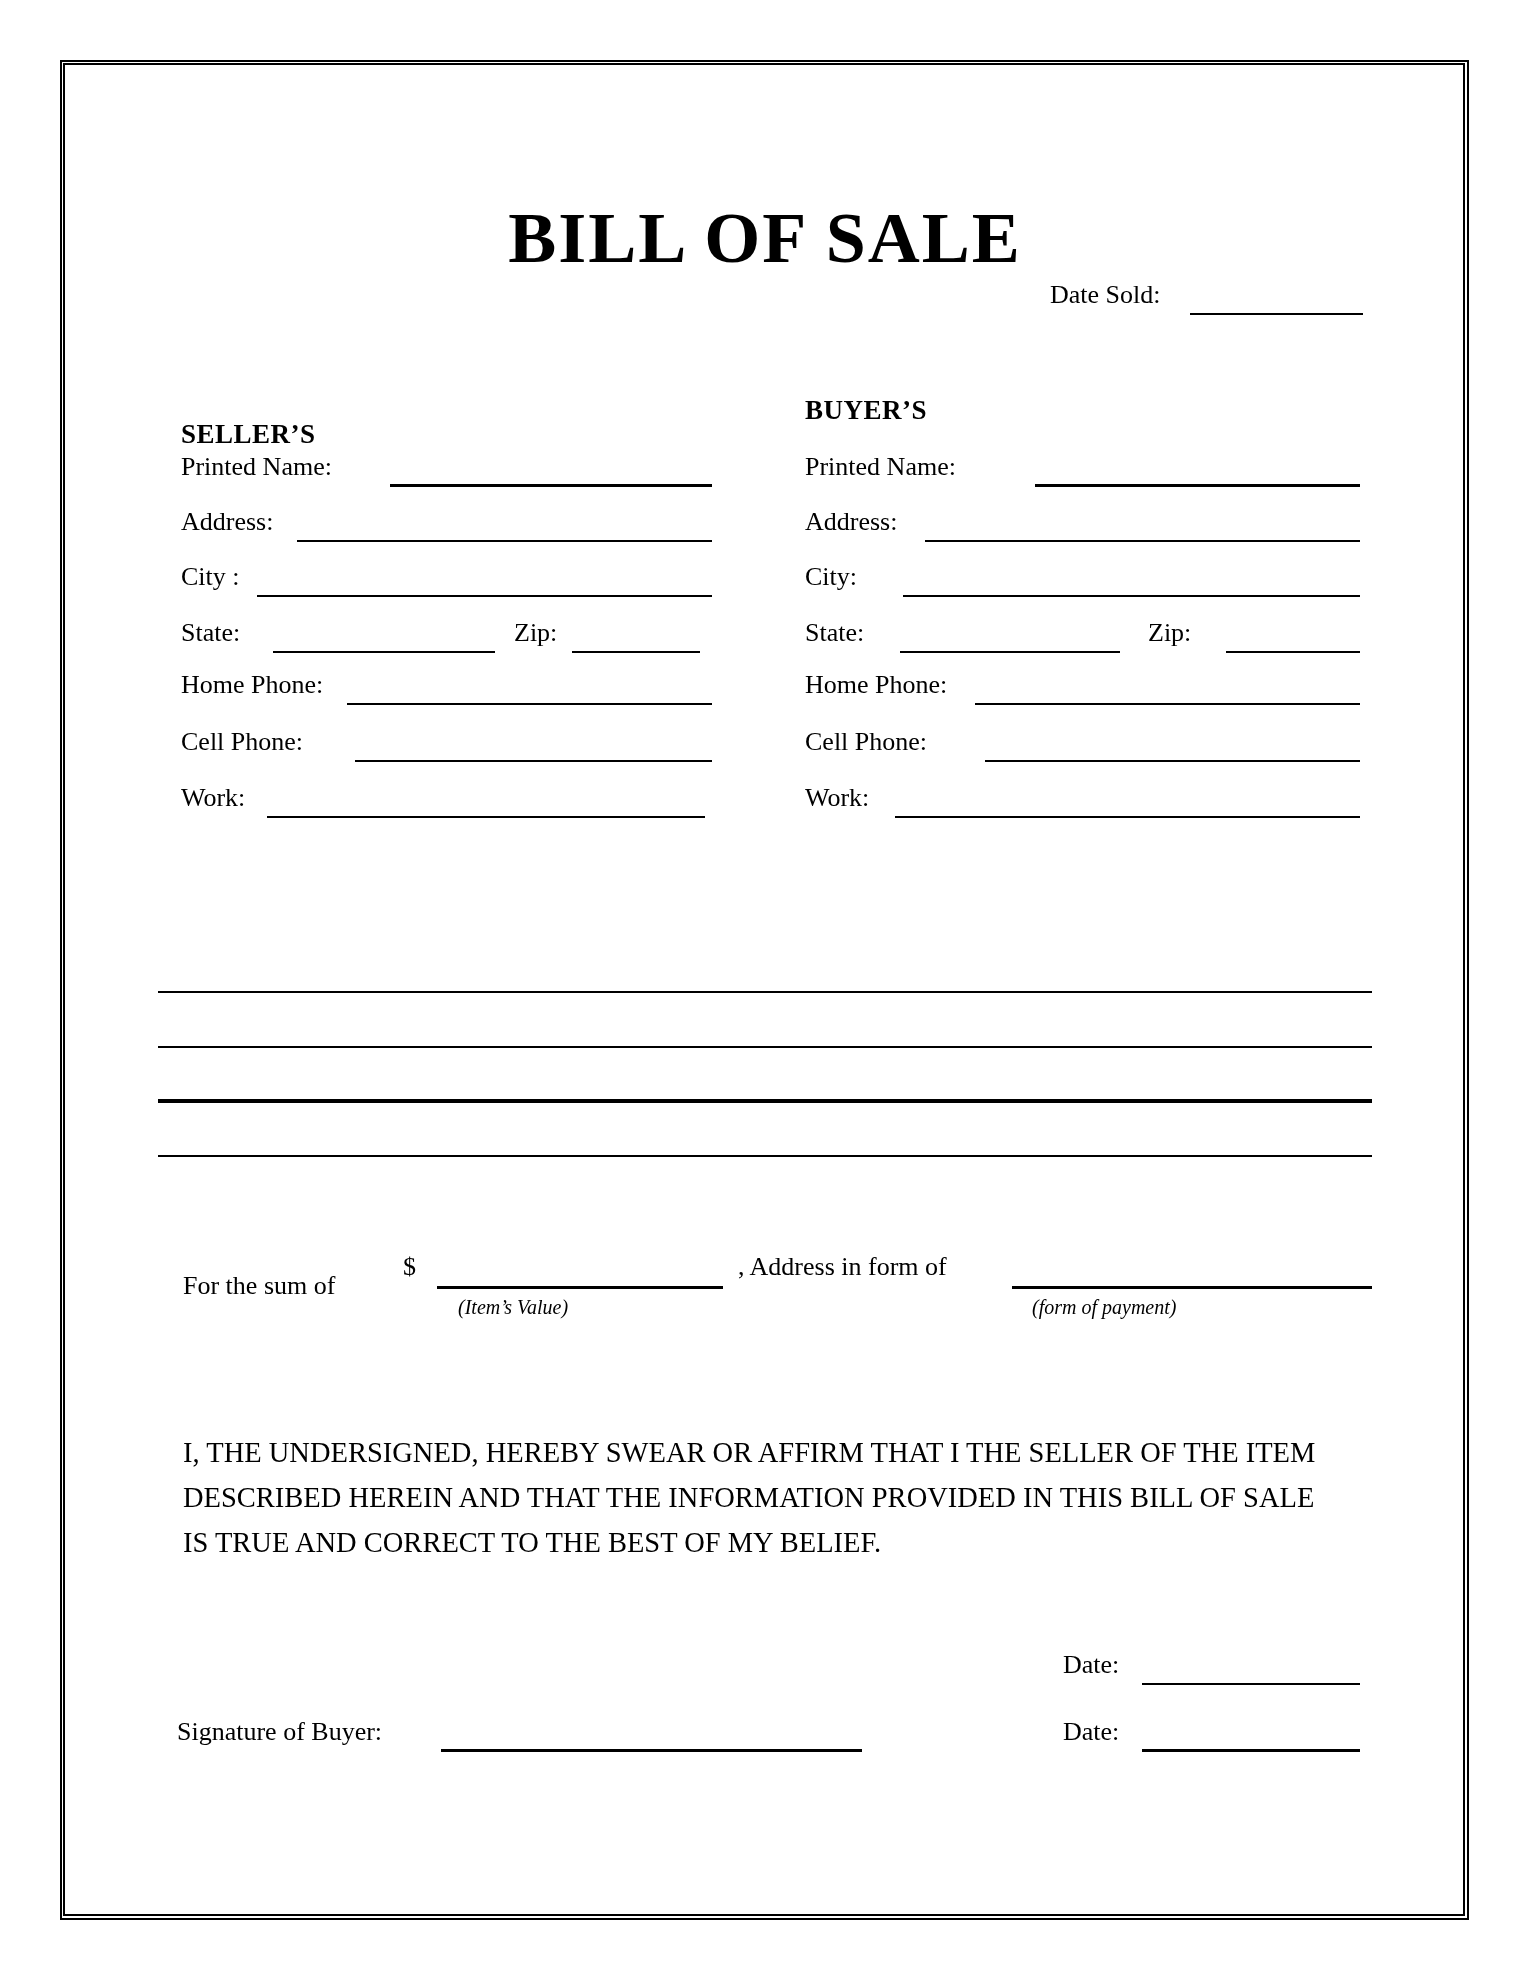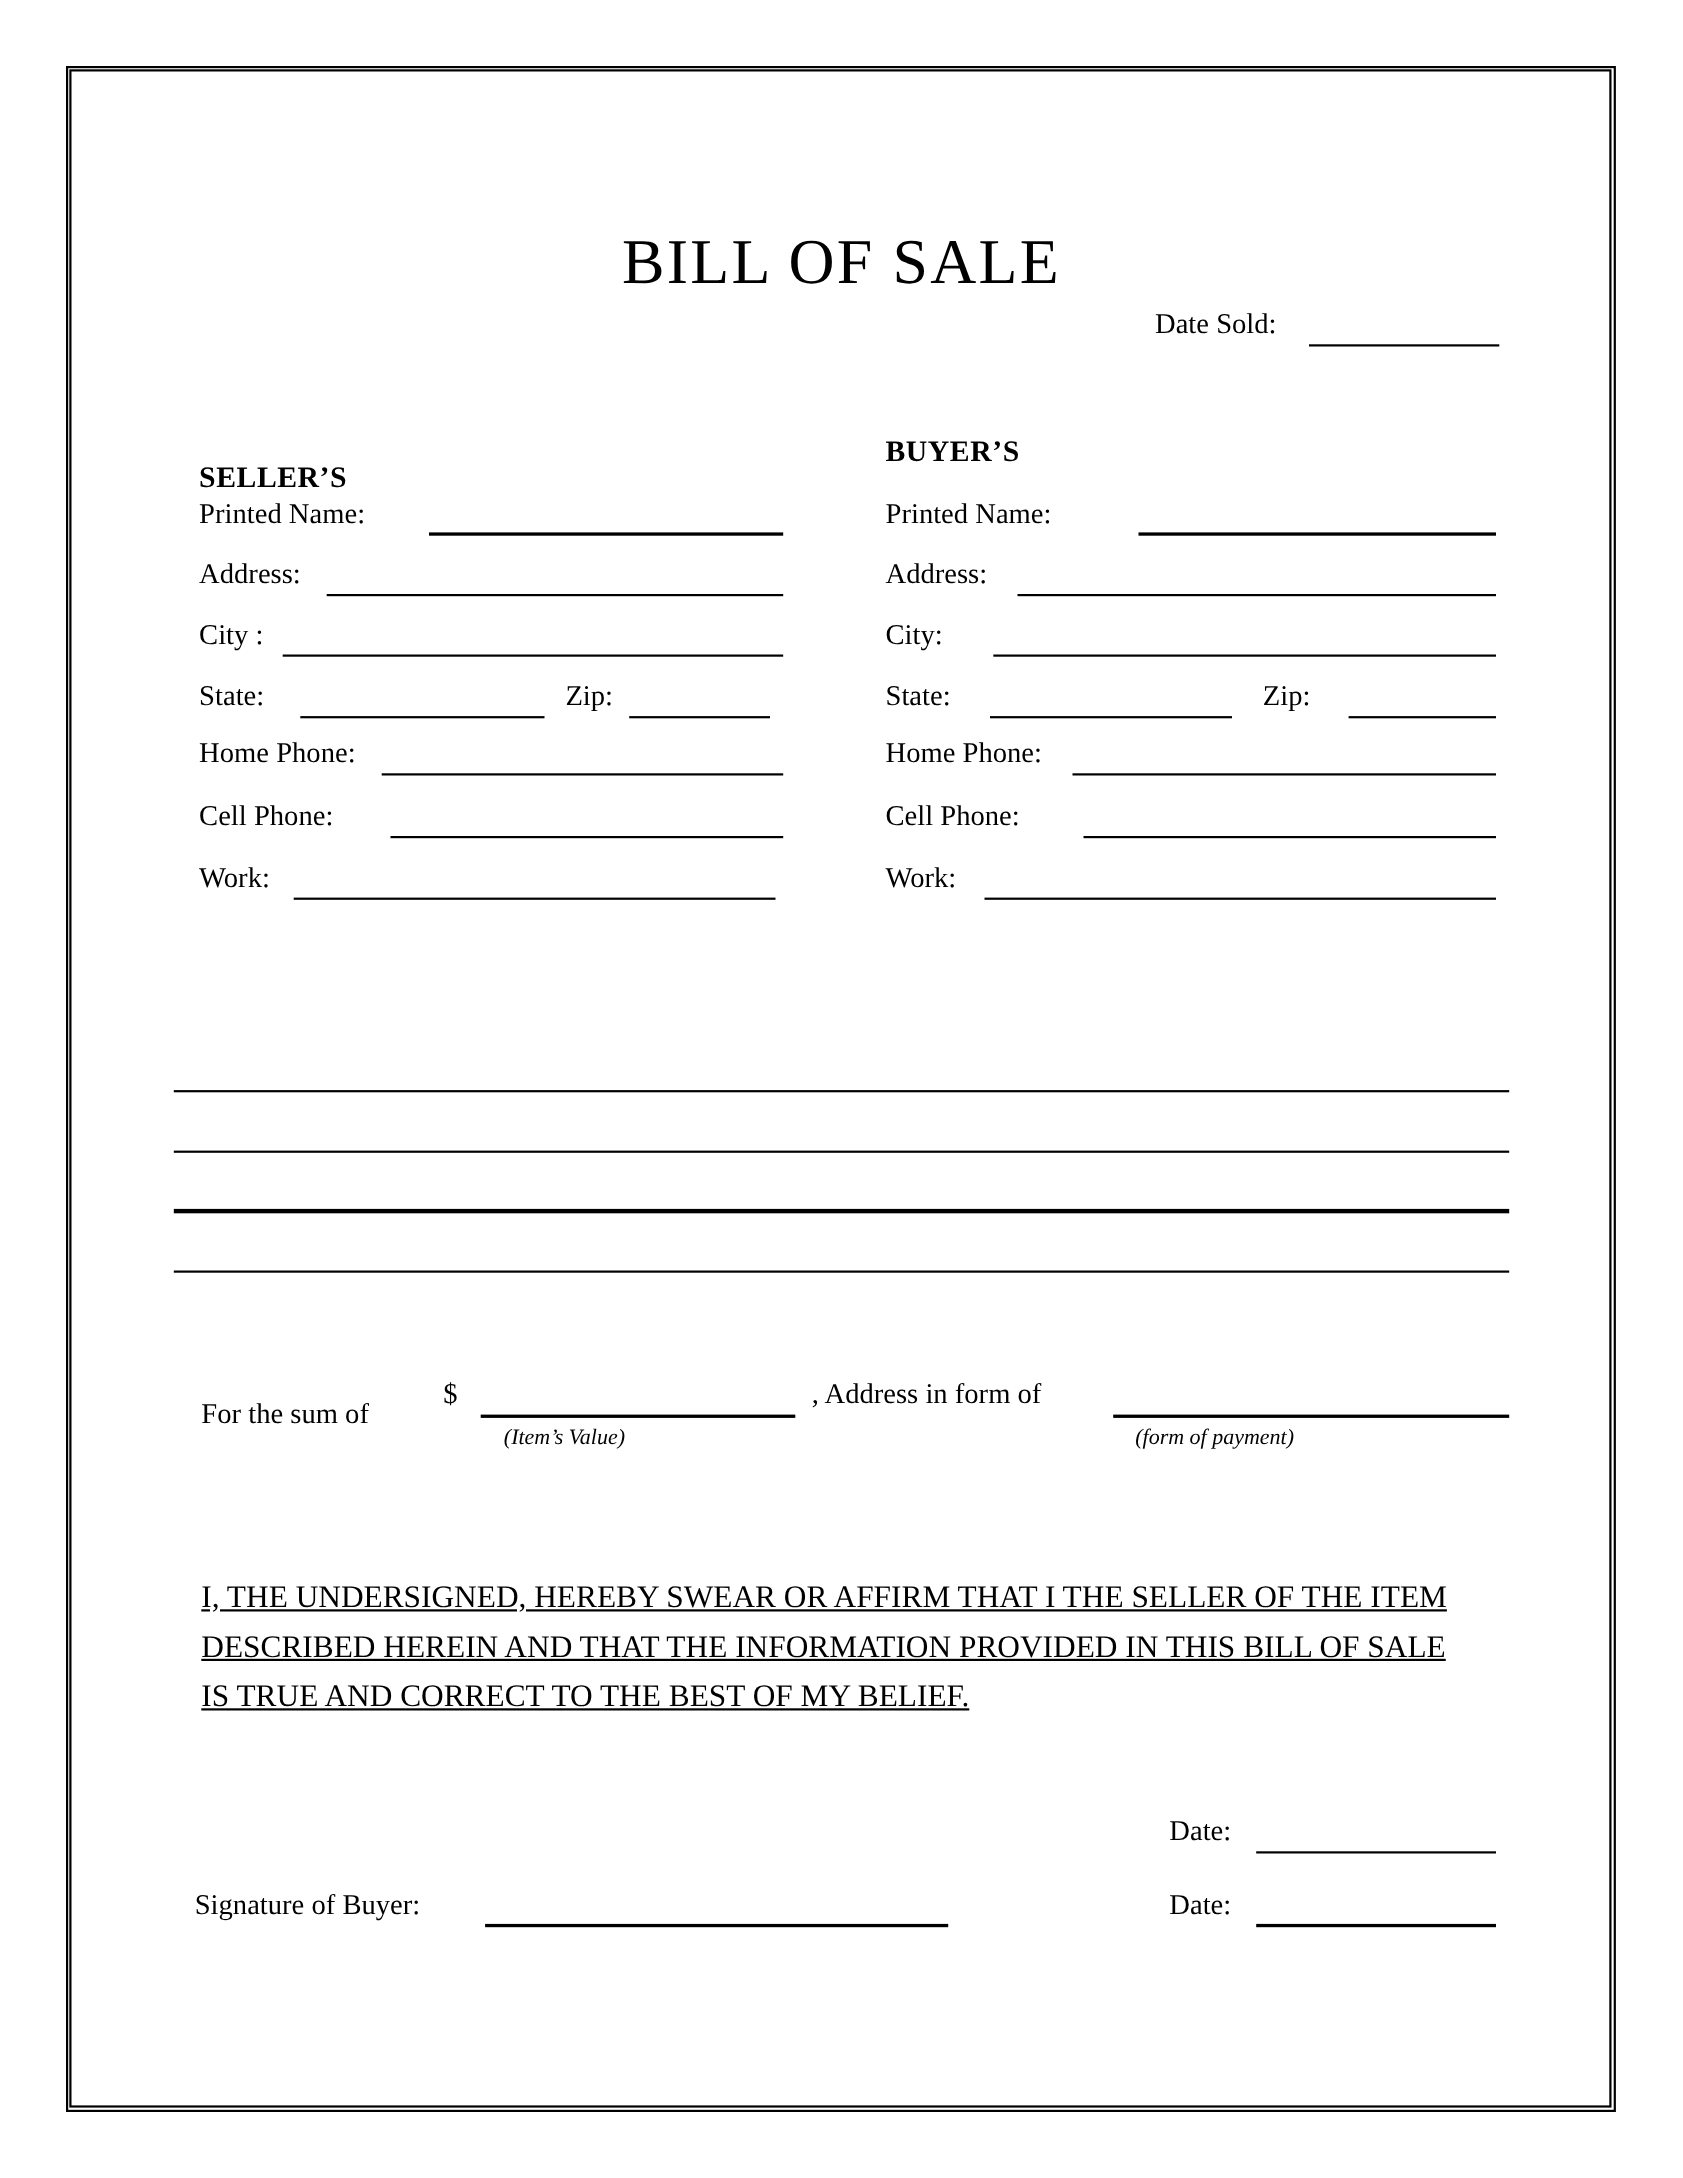--- a/index.html
+++ b/index.html
@@ -8,21 +8,21 @@
     font-family:"Liberation Serif","DejaVu Serif",serif;color:#000;
     overflow:hidden;
   }
   .frame{
     position:absolute;left:60px;top:60px;width:1409px;height:1860px;
     border:5px double #000;border-right-width:6px;border-bottom-width:6px;
     box-sizing:border-box;
   }
   .doc-title{
     position:absolute;left:0;top:206px;width:100%;text-align:center;
-    font-weight:normal;font-size:58px;line-height:64px;letter-spacing:2px;
+    font-weight:bold;font-size:72px;line-height:64px;letter-spacing:2px;
   }
   .sec-head{
     position:absolute;font-weight:bold;font-size:27px;line-height:36px;letter-spacing:.5px;
   }
   .center-head{
     position:absolute;left:0;top:880px;width:100%;text-align:center;
     font-weight:bold;font-size:28px;line-height:40px;letter-spacing:.5px;
   }
   .frow{
     position:absolute;display:flex;align-items:flex-end;height:40px;
@@ -30,21 +30,21 @@
   }
   .flabel{display:inline-block;white-space:nowrap;overflow:visible;}
   .fline{flex:1;border-bottom:2px solid #000;height:38px;}
   .fline.thick{border-bottom-width:3px;}
   .fline.fixed{flex:none;}
   .rule{position:absolute;background:#000;}
   .txt{position:absolute;font-size:26px;line-height:40px;white-space:nowrap;}
   .cap{position:absolute;font-style:italic;font-size:20px;line-height:26px;white-space:nowrap;}
   .para{
     position:absolute;left:183px;top:1430px;width:1140px;
-    font-size:28.5px;line-height:45px;text-decoration:underline;
+    font-size:28.5px;line-height:45px;
   }
 </style>
 </head>
 <body>
 
 <div class="page">
   <div class="frame"></div>
 
   <div class="doc-title">BILL OF SALE</div>
 

